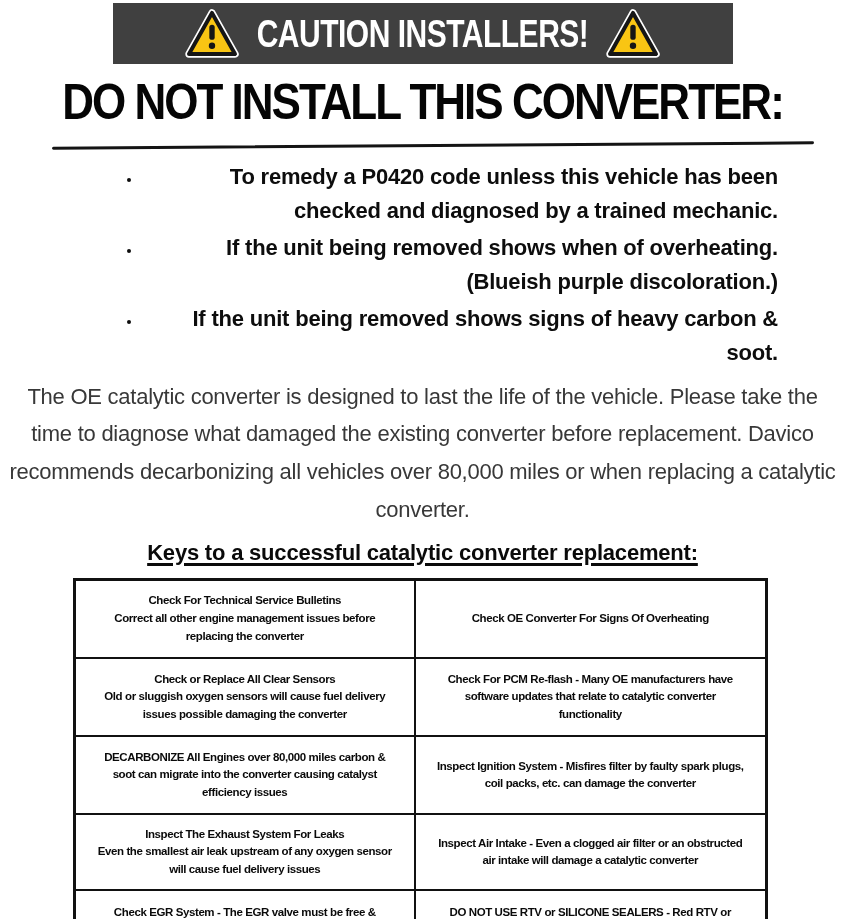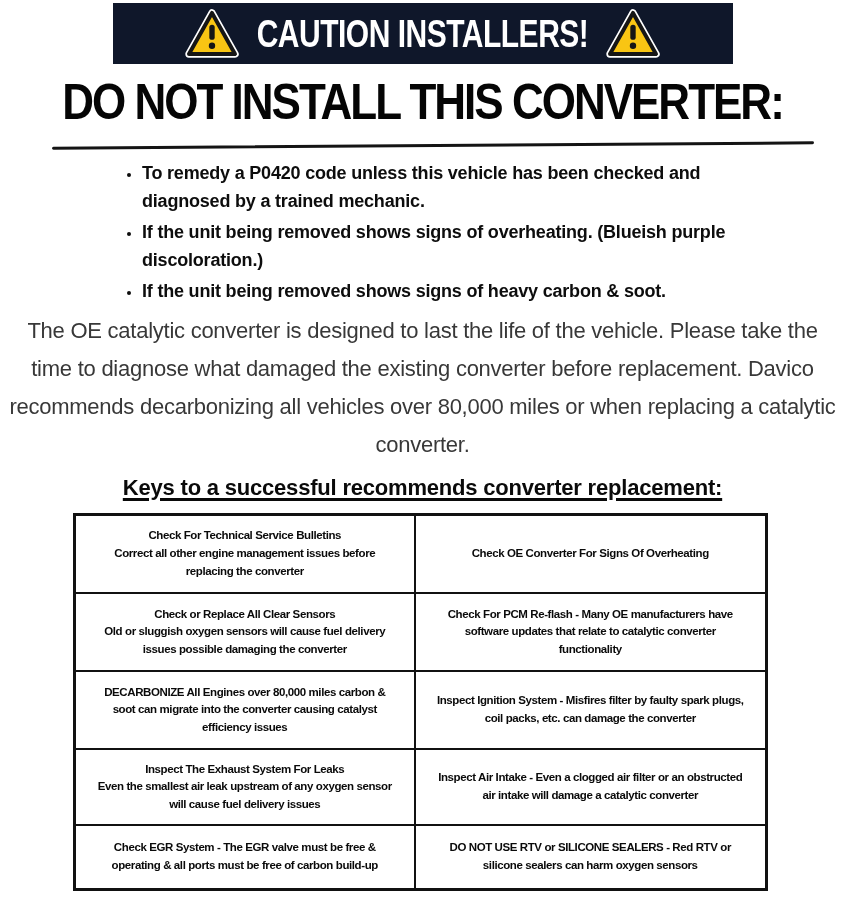--- a/index.html
+++ b/index.html
@@ -28,22 +28,22 @@
     width: 762px; height: 3px; background: #141414;
     margin: 19px 0 0 52px; transform: rotate(-0.4deg); border-radius: 2px;
   }
 
   
   .warning-list {
     width: 660px; margin: 13px 0 0 118px; padding-left: 24px;
     list-style: disc outside;
   }
   .warning-list li {
-    font-size: 18px; font-weight: 700; line-height: 1.55;
-    letter-spacing: -0.2px; color: #0d0d0d; margin-bottom: 3px;
+    font-size: 22px; font-weight: 700; line-height: 1.55;
+    letter-spacing: -0.2px; color: #0d0d0d; margin-bottom: 3px; text-align: right;
   }
   .warning-list li::marker { font-size: 14px; }
 
   
   .advisory {
     width: 832px; margin: 7px auto 0; text-align: center;
     font-size: 22px; font-weight: 400; line-height: 1.72;
     letter-spacing: -0.25px; color: #383838;
   }
 
@@ -71,21 +71,21 @@
   .r1 td { height: 79px; }
   .r2 td { height: 78px; }
   .r3 td { height: 78px; }
   .r4 td { height: 76px; }
   .r5 td { height: 64px; }
   .r6 td { height: 77px; }
 </style>
 </head>
 <body>
 
-<div class="banner" style="background-color: #0f172a;">
+<div class="banner" style="background-color: #404040;">
   <svg class="tri" viewBox="0 0 110 100" width="54" height="49" aria-hidden="true">
     <polygon points="55,8 102,92 8,92" fill="#ffffff" stroke="#ffffff" stroke-width="15" stroke-linejoin="round"></polygon>
     <polygon points="55,8 102,92 8,92" stroke="#161616" stroke-width="8" stroke-linejoin="round" fill="#f9c513"></polygon>
     <rect x="49.5" y="32" width="11" height="31" rx="5.5" fill="#161616"></rect>
     <circle cx="55" cy="75" r="6.5" fill="#161616"></circle>
   </svg>
   <span class="banner-title">CAUTION INSTALLERS!</span>
   <svg class="tri" viewBox="0 0 110 100" width="54" height="49" aria-hidden="true">
     <polygon points="55,8 102,92 8,92" fill="#ffffff" stroke="#ffffff" stroke-width="15" stroke-linejoin="round"></polygon>
     <polygon points="55,8 102,92 8,92" stroke="#161616" stroke-width="8" stroke-linejoin="round" fill="#f9c513"></polygon>
@@ -93,27 +93,27 @@
     <circle cx="55" cy="75" r="6.5" fill="#161616"></circle>
   </svg>
 </div>
 
 <h1 class="main-heading">DO NOT INSTALL THIS CONVERTER:</h1>
 
 <div class="divider"></div>
 
 <ul class="warning-list">
   <li>To remedy a P0420 code unless this vehicle has been checked and diagnosed by a trained mechanic.</li>
-  <li>If the unit being removed shows signs of overheating. (Blueish purple discoloration.)</li>
+  <li>If the unit being removed shows when of overheating. (Blueish purple discoloration.)</li>
   <li>If the unit being removed shows signs of heavy carbon &amp; soot.</li>
 </ul>
 
 <p class="advisory">The OE catalytic converter is designed to last the life of the vehicle. Please take the time to diagnose what damaged the existing converter before replacement. Davico recommends decarbonizing all vehicles over 80,000 miles or when replacing a catalytic converter.</p>
 
-<h2 class="keys-heading">Keys to a successful recommends converter replacement:</h2>
+<h2 class="keys-heading">Keys to a successful catalytic converter replacement:</h2>
 
 <table class="keys-table">
   <colgroup>
       <col class="col-left">
       <col class="col-right">
     </colgroup>
   <tbody>
     <tr class="r1">
       <td>Check For Technical Service Bulletins
 Correct all other engine management issues before replacing the converter</td>

